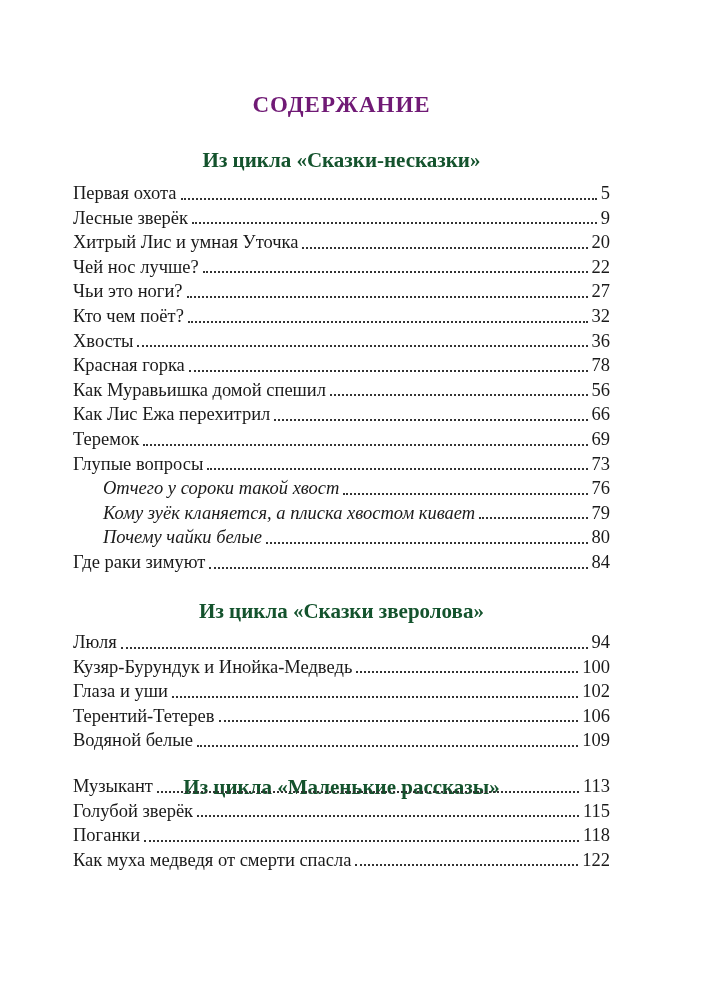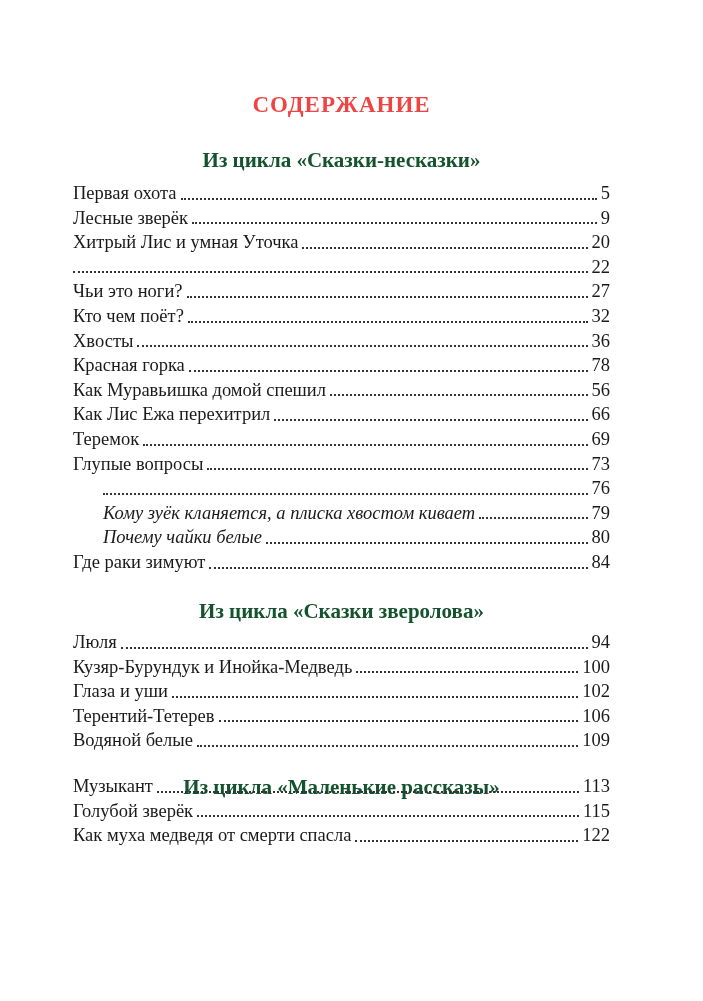--- a/index.html
+++ b/index.html
@@ -6,21 +6,21 @@
   body {
     width: 703px; height: 1001px; background: #ffffff;
     font-family: "DejaVu Serif", "Liberation Serif", serif;
     color: #1a1a1a; position: relative; overflow: hidden;
   }
   .page { position: absolute; left: 73px; top: 0; width: 537px; }
   .title {
     position: absolute; left: 0; width: 537px; top: 92px;
     text-align: center; font-family: "Liberation Serif", serif;
     font-weight: bold; font-size: 23px; letter-spacing: 1px;
-    color: #ef4444;
+    color: #701a75;
   }
   .section-header {
     position: absolute; left: 0; width: 537px; text-align: center;
     font-family: "Liberation Serif", serif; font-weight: bold;
     font-size: 21px; color: #14532d;
   }
   .entries { position: absolute; left: 0; width: 537px; }
   .entry {
     display: flex; align-items: baseline; height: 24.6px;
     font-family: "Liberation Serif", serif; font-size: 18.5px; line-height: 24.6px;
@@ -51,20 +51,21 @@
         <span class="label">Лесные зверёк</span>
         <span class="dots"></span>
         <span class="page-num">9</span>
       </div>
       <div class="entry">
         <span class="label">Хитрый Лис и умная Уточка</span>
         <span class="dots"></span>
         <span class="page-num">20</span>
       </div>
       <div class="entry">
+        <span class="label">Чей нос лучше?</span>
         <span class="dots"></span>
         <span class="page-num">22</span>
       </div>
       <div class="entry">
         <span class="label">Чьи это ноги?</span>
         <span class="dots"></span>
         <span class="page-num">27</span>
       </div>
       <div class="entry">
         <span class="label">Кто чем поёт?</span>
@@ -95,20 +96,21 @@
         <span class="label">Теремок</span>
         <span class="dots"></span>
         <span class="page-num">69</span>
       </div>
       <div class="entry">
         <span class="label">Глупые вопросы</span>
         <span class="dots"></span>
         <span class="page-num">73</span>
       </div>
       <div class="entry sub">
+        <span class="label">Отчего у сороки такой хвост</span>
         <span class="dots"></span>
         <span class="page-num">76</span>
       </div>
       <div class="entry sub">
         <span class="label">Кому зуёк кланяется, а плиска хвостом кивает</span>
         <span class="dots"></span>
         <span class="page-num">79</span>
       </div>
       <div class="entry sub">
         <span class="label">Почему чайки белые</span>
@@ -157,18 +159,23 @@
         <span class="label">Музыкант</span>
         <span class="dots"></span>
         <span class="page-num">113</span>
       </div>
       <div class="entry">
         <span class="label">Голубой зверёк</span>
         <span class="dots"></span>
         <span class="page-num">115</span>
       </div>
       <div class="entry">
+        <span class="label">Поганки</span>
+        <span class="dots"></span>
+        <span class="page-num">118</span>
+      </div>
+      <div class="entry">
         <span class="label">Как муха медведя от смерти спасла</span>
         <span class="dots"></span>
         <span class="page-num">122</span>
       </div>
     </div>
 </div>
 
 </body></html>

